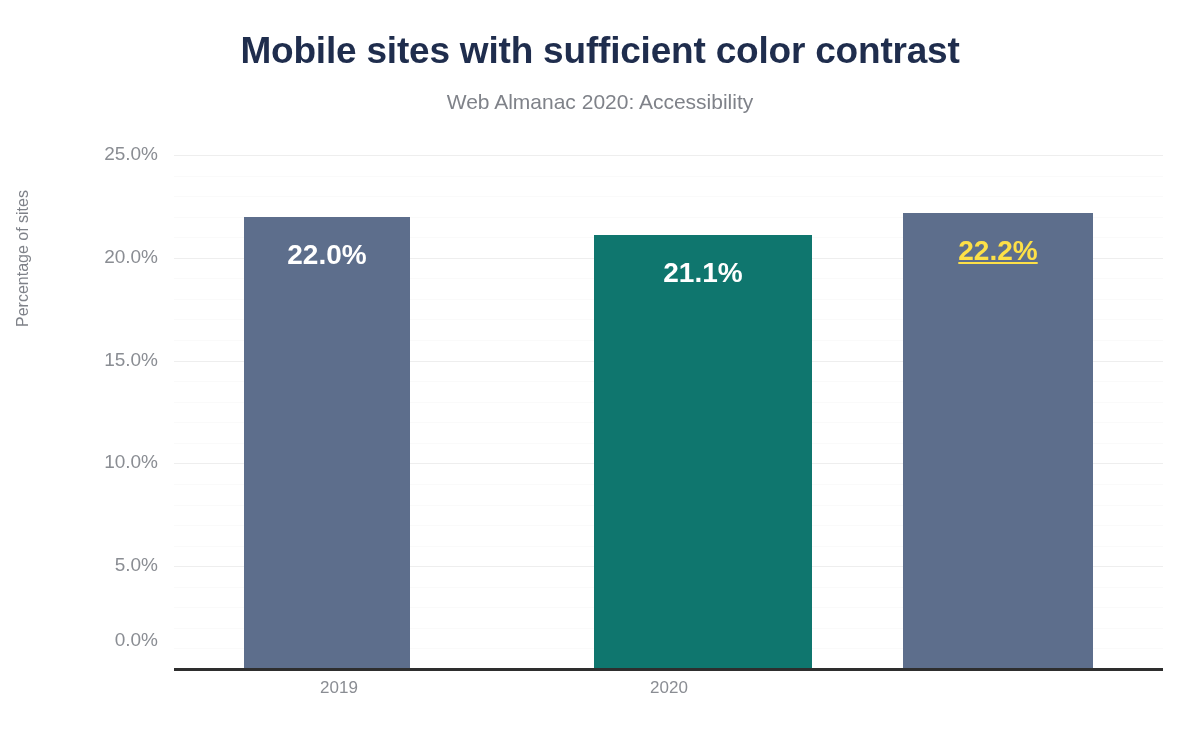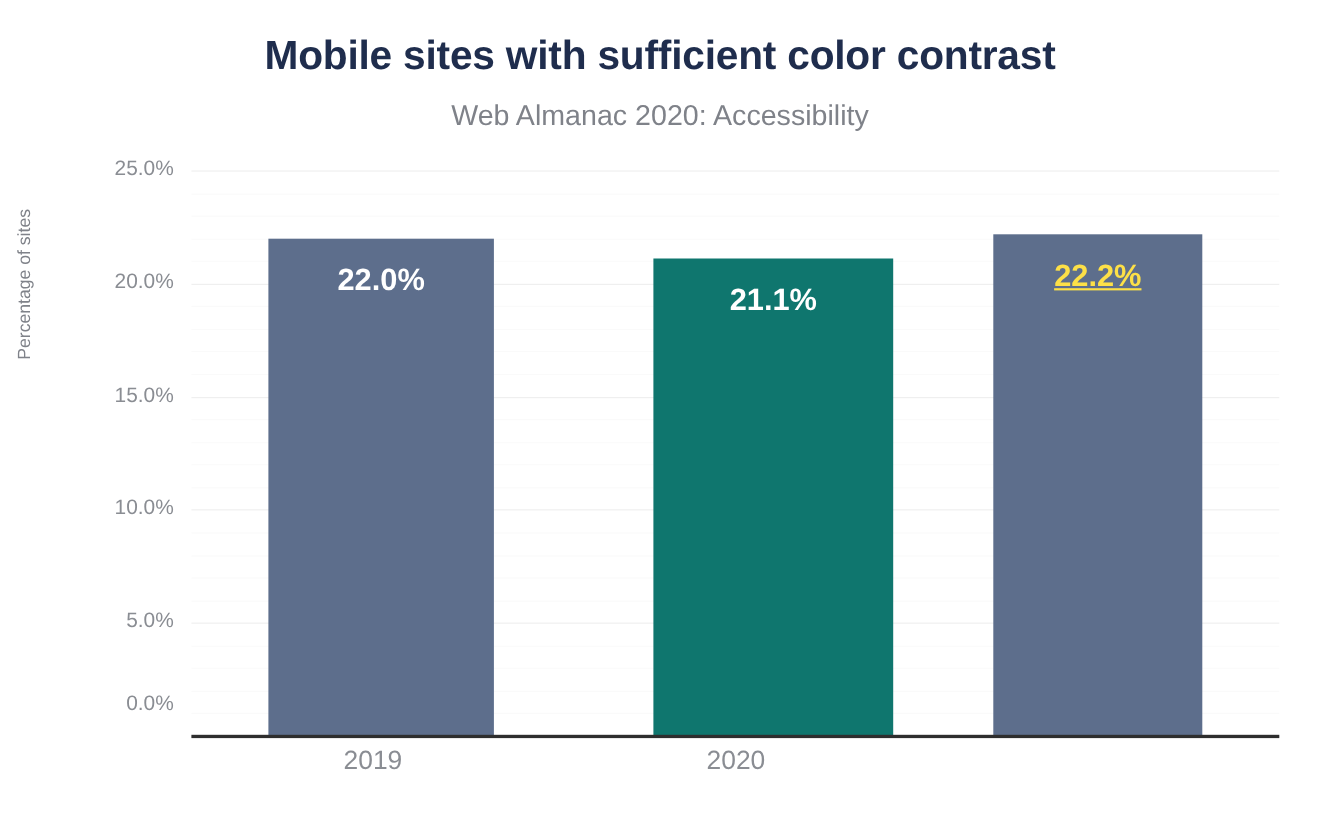--- a/index.html
+++ b/index.html
@@ -33,21 +33,21 @@
     color: #1f2d4d;
     letter-spacing: -0.2px;
     white-space: nowrap;
   }
   #chart-subtitle {
     position: absolute;
     left: 0;
     top: 90px;
     width: 1200px;
     text-align: center;
-    font-size: 26px;
+    font-size: 21px;
     font-weight: normal;
     color: #7f8289;
     white-space: nowrap;
   }
 
   
   #y-axis-title {
     position: absolute;
     left: 14px;
     top: 287px;
@@ -129,21 +129,21 @@
     position: absolute;
     left: 174px;
     top: 678px;
     width: 989px;
     height: 40px;
   }
   .x-tick-label {
     position: absolute;
     top: 0;
     text-align: center;
-    font-size: 24px;
+    font-size: 17px;
     color: #8a8d93;
     white-space: nowrap;
   }
 </style>
 </head>
 <body>
 
 <div id="figure" style="background: rgb(255, 255, 255);">
 
   <div id="chart-title" style="color: rgb(31, 45, 77);">Mobile sites with sufficient color contrast</div>
@@ -184,21 +184,21 @@
         <div class="gridline" style="top: 143.92px; background: rgb(250, 250, 250);"></div>
         <div class="gridline" style="top: 123.36px; background: rgb(250, 250, 250);"></div>
         <div class="gridline major" style="top: 102.8px; background: rgb(238, 238, 238);"></div>
         <div class="gridline" style="top: 82.24px; background: rgb(250, 250, 250);"></div>
         <div class="gridline" style="top: 61.68px; background: rgb(250, 250, 250);"></div>
         <div class="gridline" style="top: 41.12px; background: rgb(250, 250, 250);"></div>
         <div class="gridline" style="top: 20.56px; background: rgb(250, 250, 250);"></div>
         <div class="gridline major" style="top: 0px; background: rgb(238, 238, 238);"></div>
       </div>
     <div id="bars">
-        <div class="bar" style="left: 70px; width: 166px; height: 452.32px; background: rgb(93, 110, 140); padding-left: 39px;">
+        <div class="bar" style="left: 70px; width: 166px; height: 452.32px; background: rgb(93, 110, 140);">
           <div class="bar-value" style="color: rgb(255, 255, 255);">22.0%</div>
         </div>
         <div class="bar" style="left: 420px; width: 218px; height: 433.816px; background: #0f766e;">
           <div class="bar-value" style="color: rgb(255, 255, 255);">21.1%</div>
         </div>
         <div class="bar" style="left: 729px; width: 190px; height: 456.432px; background: rgb(93, 110, 140);">
           <div class="bar-value" style="color: #fde047; text-decoration: underline;">22.2%</div>
         </div>
       </div>
   </div>

